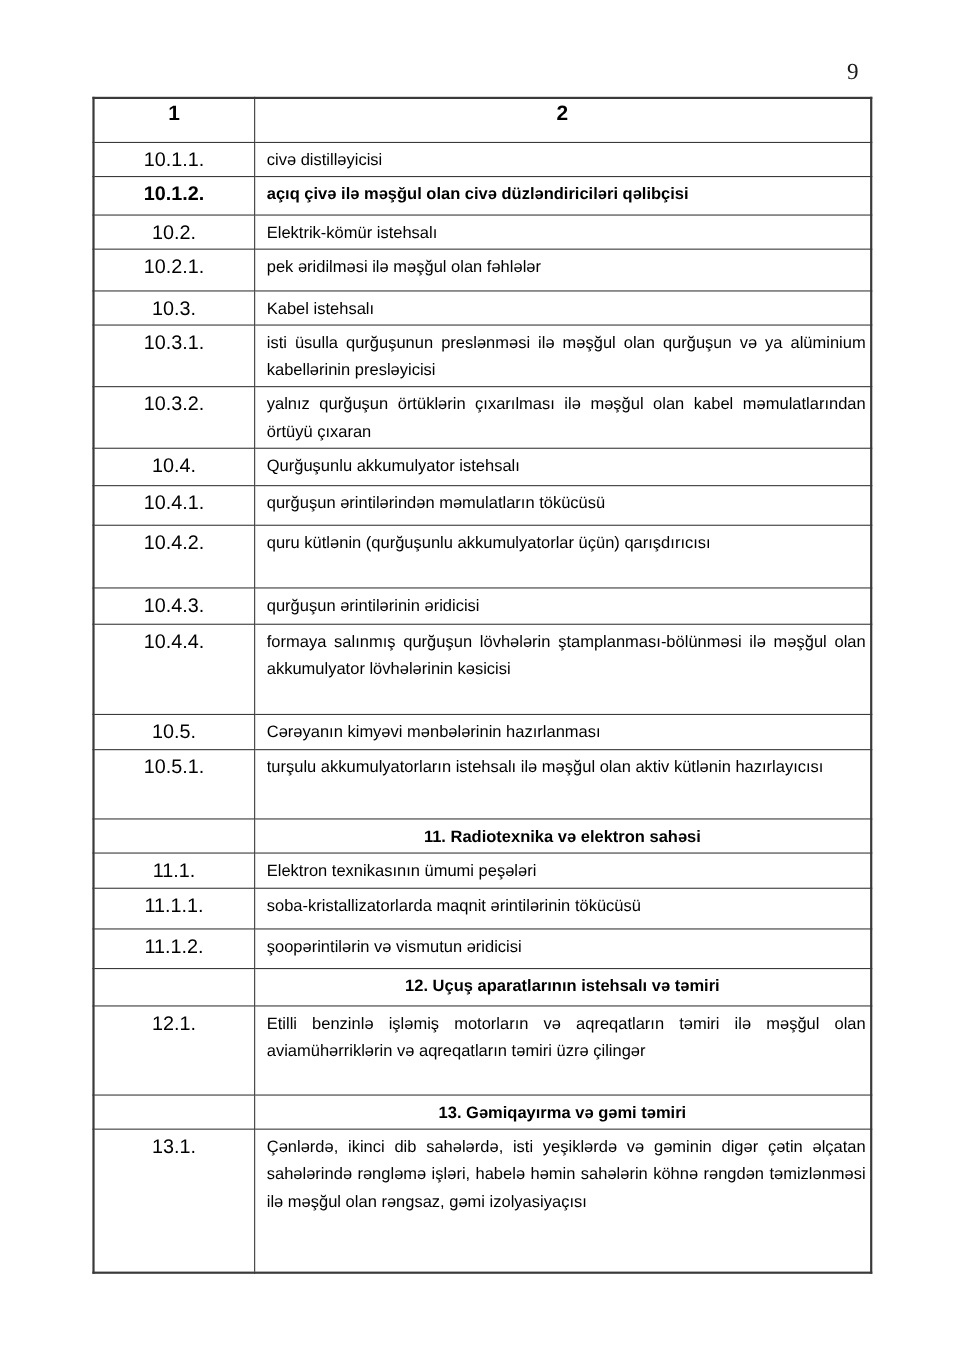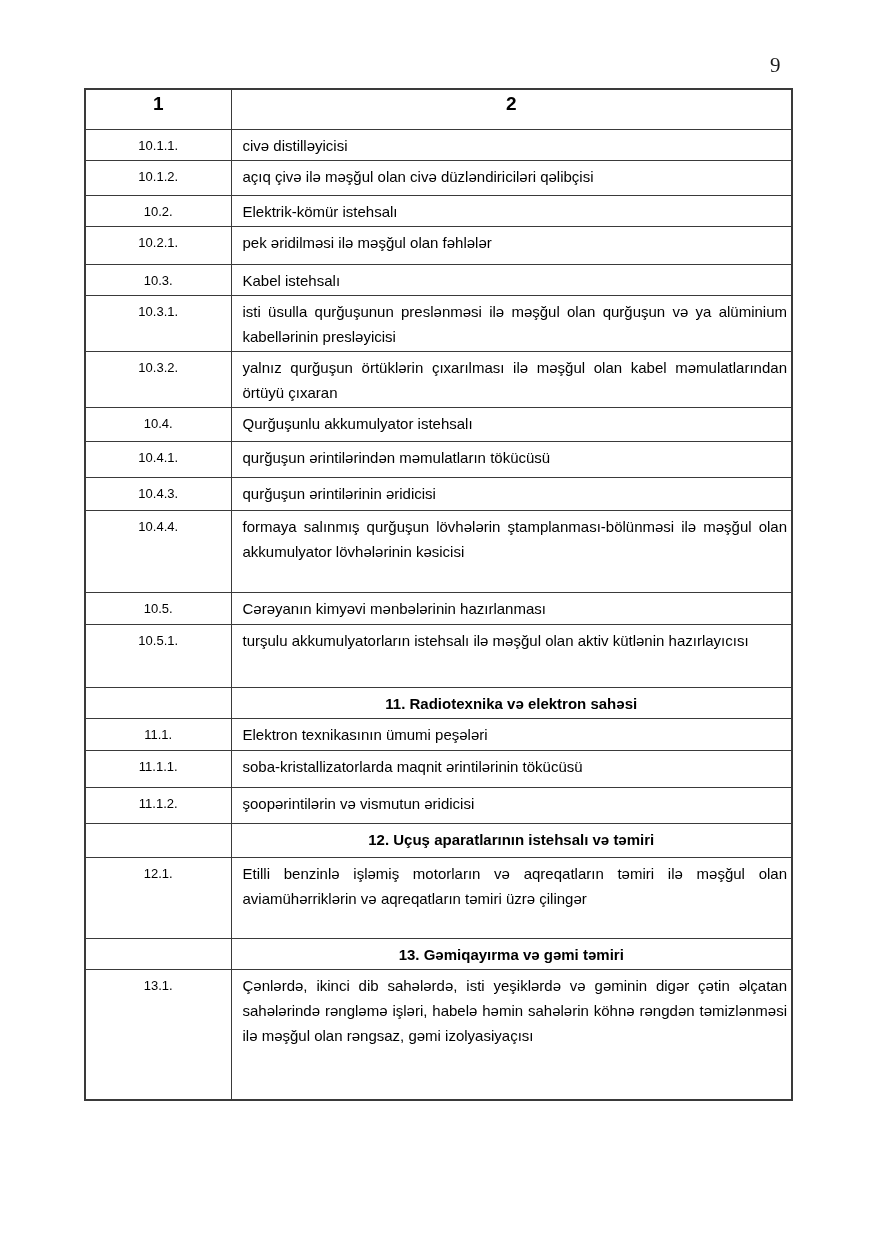--- a/index.html
+++ b/index.html
@@ -40,40 +40,40 @@
     overflow: hidden;
   }
   th {
     font-size: 19px;
     font-weight: bold;
     text-align: center;
     height: 36px;
     padding: 3px 4px 0 4px;
   }
   td.code {
-    font-size: 13px;
+    font-size: 18px;
     text-align: center;
     line-height: 25px;
     padding-top: 3px;
   }
   td.desc {
     font-size: 15px;
     line-height: 25px;
     padding: 3px 4px 2px 11px;
     text-align: justify;
   }
   tr.section td.desc {
     text-align: center;
     font-weight: bold;
     padding-left: 4px;
     margin-left: 16px;
   }
   
   tr.r0  { height: 26px; }
-  tr.r1  { height: 35px; }
+  tr.r1  { height: 35px; font-weight: bold; }
   tr.r2  { height: 30px; }
   tr.r3  { height: 38px; }
   tr.r4  { height: 29px; }
   tr.r5  { height: 51px; padding-left: 29px; }
   tr.r6  { height: 55px; }
   tr.r7  { height: 34px; }
   tr.r8  { height: 36px; margin-top: 20px; }
   tr.r9  { height: 57px; }
   tr.r10 { height: 33px; }
   tr.r11 { height: 82px; }
@@ -134,20 +134,24 @@
         <td class="desc">yalnız qurğuşun örtüklərin çıxarılması ilə məşğul olan kabel məmulatlarından örtüyü çıxaran</td>
       </tr>
       <tr class="r7">
         <td class="code">10.4.</td>
         <td class="desc">Qurğuşunlu akkumulyator istehsalı</td>
       </tr>
       <tr class="r8">
         <td class="code">10.4.1.</td>
         <td class="desc">qurğuşun ərintilərindən məmulatların tökücüsü</td>
       </tr>
+      <tr class="r9">
+        <td class="code">10.4.2.</td>
+        <td class="desc">quru kütlənin (qurğuşunlu akkumulyatorlar üçün) qarışdırıcısı</td>
+      </tr>
       <tr class="r10">
         <td class="code">10.4.3.</td>
         <td class="desc">qurğuşun ərintilərinin əridicisi</td>
       </tr>
       <tr class="r11">
         <td class="code">10.4.4.</td>
         <td class="desc">formaya salınmış qurğuşun lövhələrin ştamplanması-bölünməsi ilə məşğul olan akkumulyator lövhələrinin kəsicisi</td>
       </tr>
       <tr class="r12">
         <td class="code">10.5.</td>

